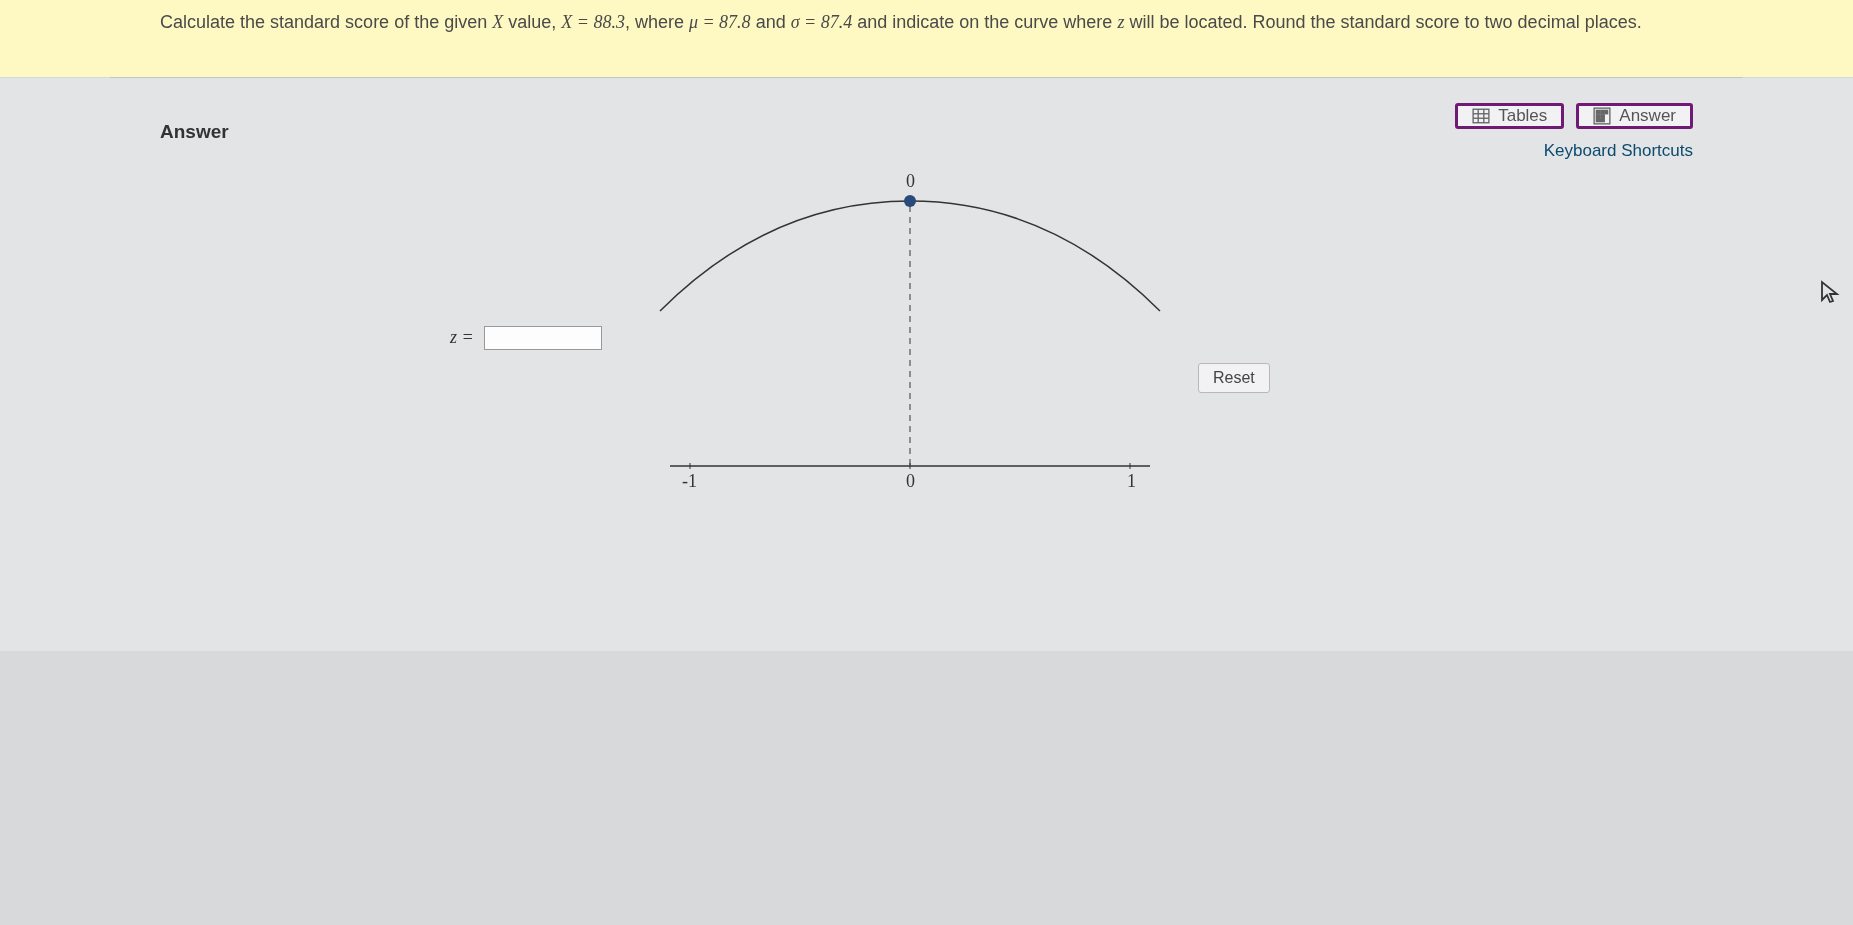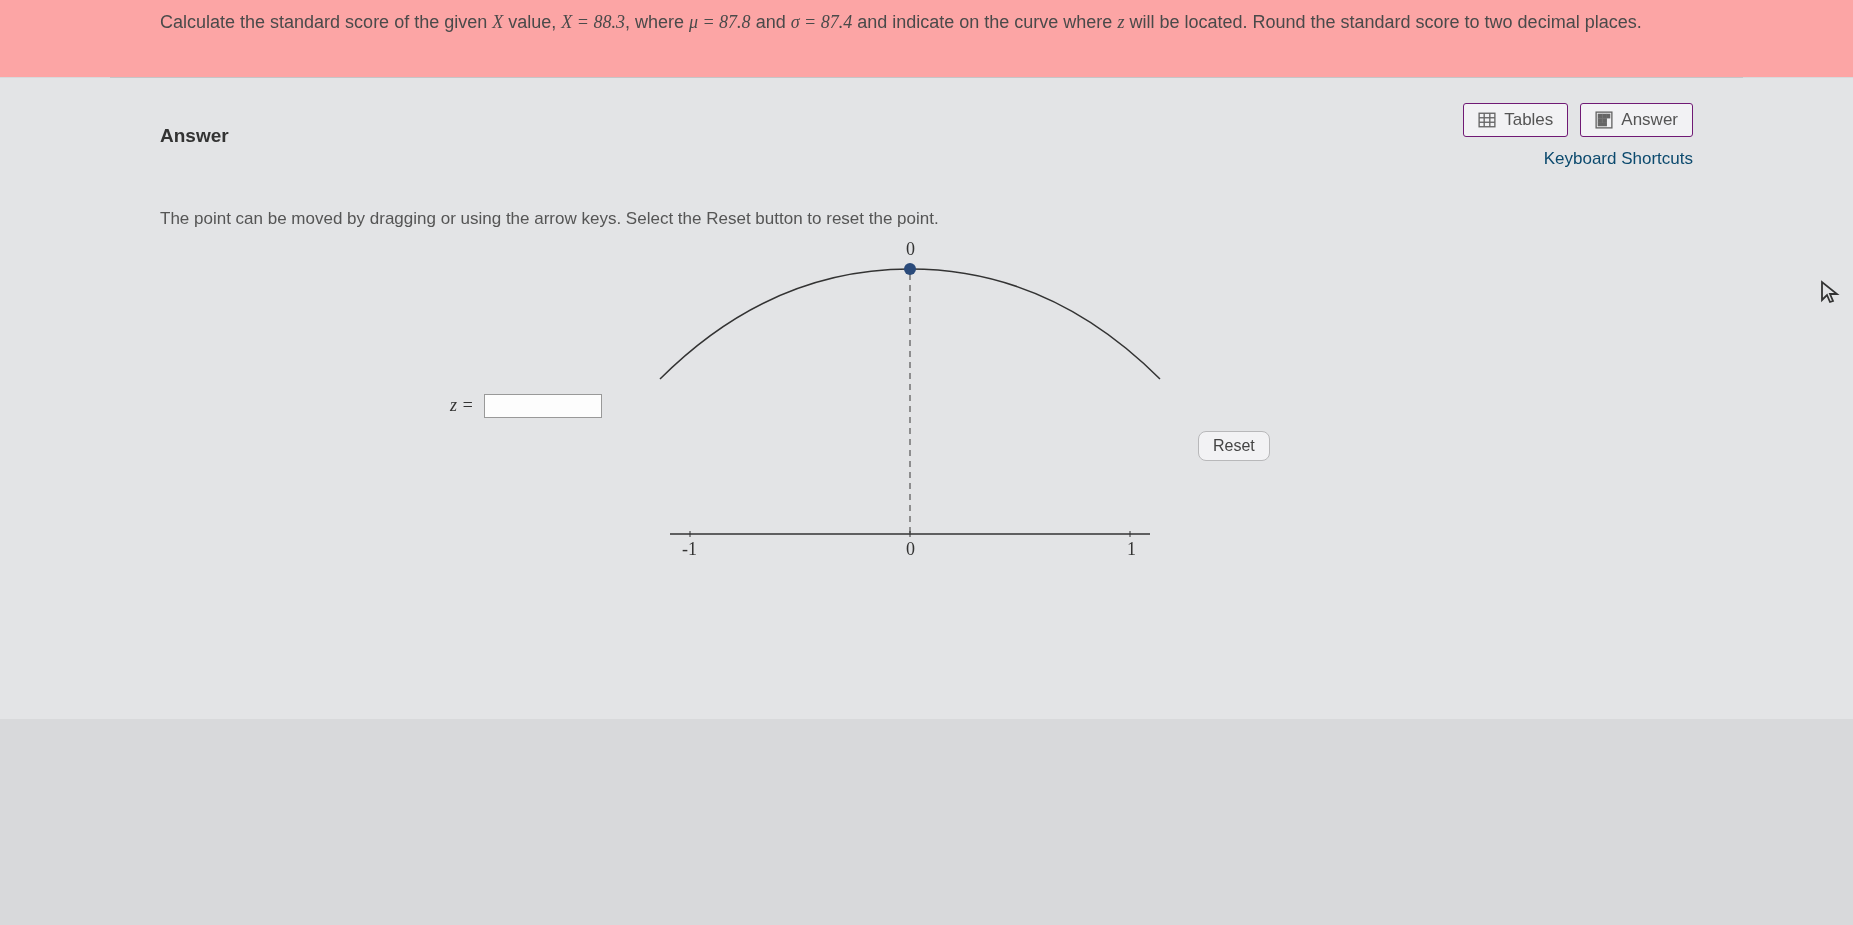--- a/index.html
+++ b/index.html
@@ -10,21 +10,21 @@
     body {
       font-family: Arial, Helvetica, sans-serif;
       background: #d8d9db;
       width: 1853px;
       height: 925px;
       overflow: hidden;
       position: relative;
     }
     .question-section {
       padding: 8px 160px 40px 160px;
-      background: #fca5a5;
+      background: #fef9c3;
       color: #4a4a4a;
       font-size: 18px;
       line-height: 1.6;
     }
     .question-section .italic {
       font-style: italic;
       font-family: "Times New Roman", serif;
     }
     .divider {
       border-top: 1px solid #c5c5c7;
@@ -49,23 +49,23 @@
       flex-direction: column;
       align-items: flex-end;
       gap: 8px;
     }
     .button-row {
       display: flex;
       gap: 12px;
     }
     .tool-button {
       background: #f2f2f4;
-      border: 1px solid #701a75;
+      border: 3px solid #701a75;
       border-radius: 3px;
-      padding: 6px 14px;
+      padding: 0 14px;
       font-size: 17px;
       color: #555;
       cursor: pointer;
       display: flex;
       align-items: center;
       gap: 8px;
     }
     .kb-shortcuts {
       color: #0c4a6e;
       font-size: 17px;
@@ -103,21 +103,21 @@
       background: #fdfdfd;
       padding: 2px 4px;
       font-size: 14px;
     }
     .reset-button {
       position: absolute;
       left: 1038px;
       top: 192px;
       background: #f2f2f4;
       border: 1px solid #b8b8ba;
-      border-radius: 8px;
+      border-radius: 3px;
       padding: 5px 14px;
       font-size: 16px;
       color: #444;
       cursor: pointer;
     }
     .curve-svg {
       position: absolute;
       left: 470px;
       top: 0;
       width: 560px;
@@ -175,21 +175,20 @@
             <rect x="7" y="7" width="3" height="3" fill="#666"></rect>
             <rect x="3" y="11" width="7" height="2" fill="#666"></rect>
           </svg>
           <span>Answer</span>
         </button>
       </div>
       <div class="kb-shortcuts">Keyboard Shortcuts</div>
     </div>
   </div>
 
-  <div class="instruction">The point can be moved by dragging or using the arrow keys. Select the Reset button to reset the point.</div>
 
   <div class="workspace">
     <div class="point-label-0">0</div>
 
     <svg class="curve-svg" viewBox="0 0 560 350">
 
       <path d="M 30 140 Q 140 30 280 30 Q 420 30 530 140" stroke="#333" stroke-width="1.5" fill="none"></path>
 
       <line x1="280" y1="35" x2="280" y2="295" stroke="#555" stroke-width="1.2" stroke-dasharray="6,5"></line>
 

